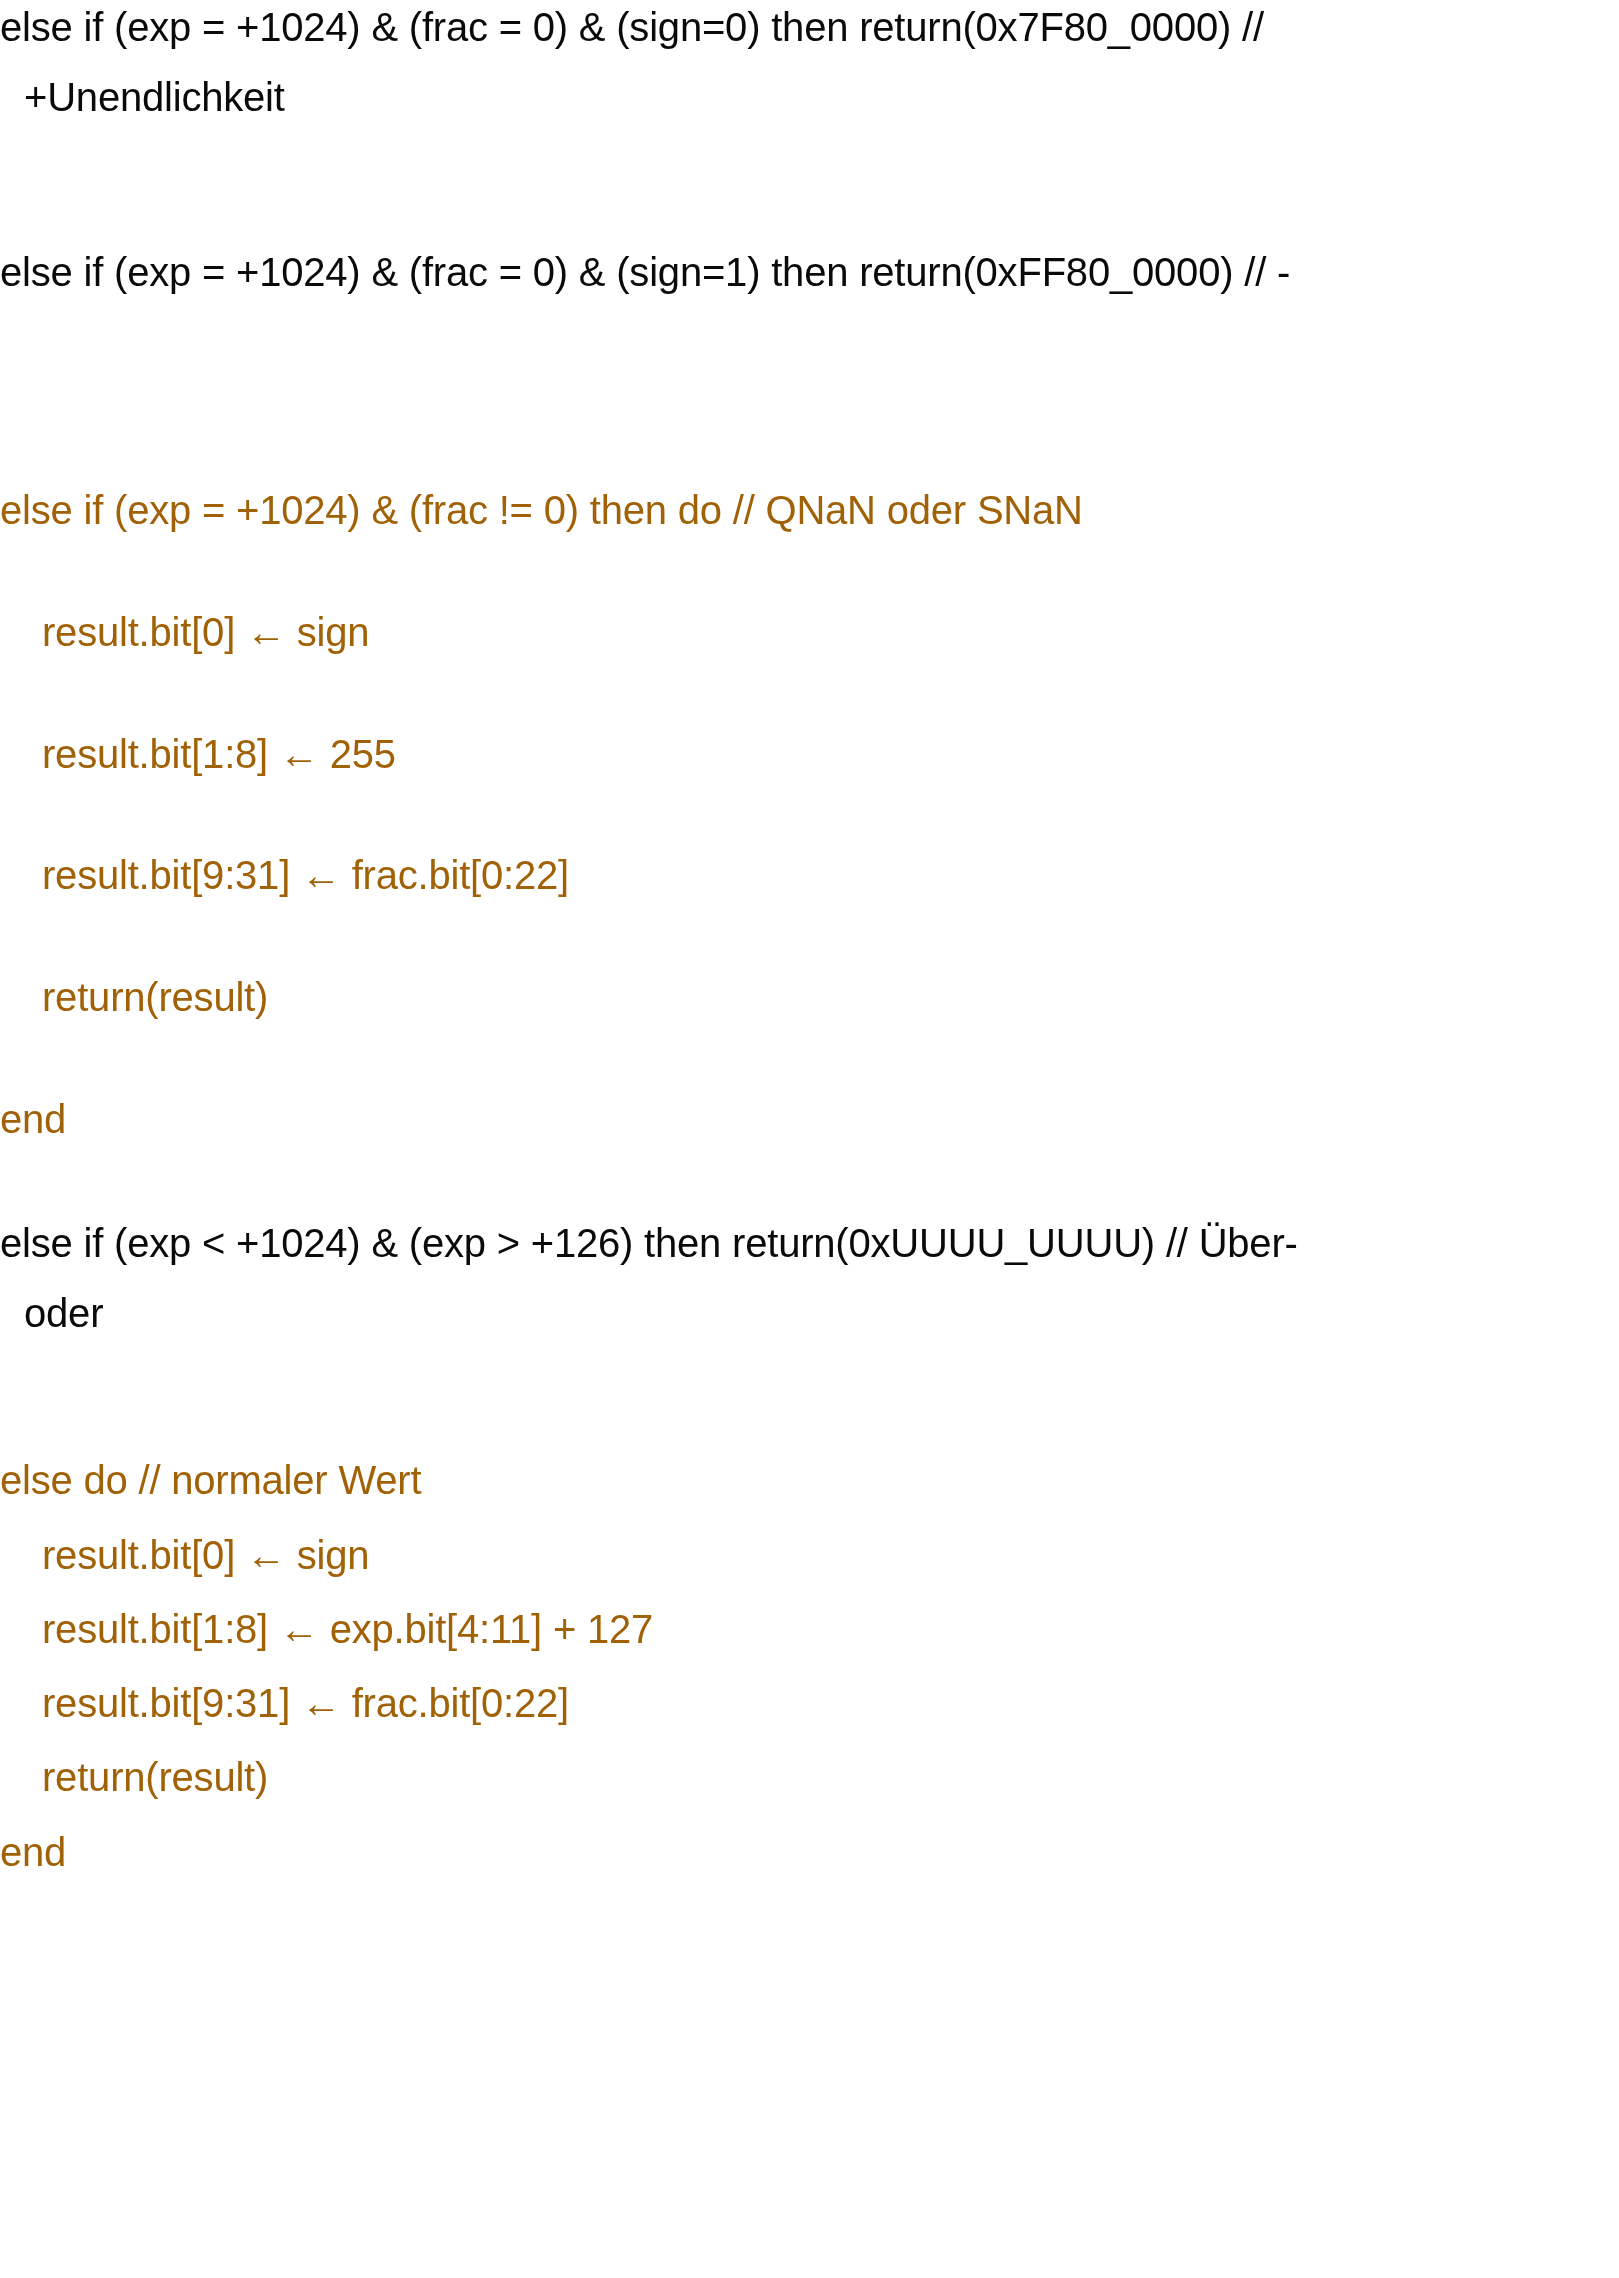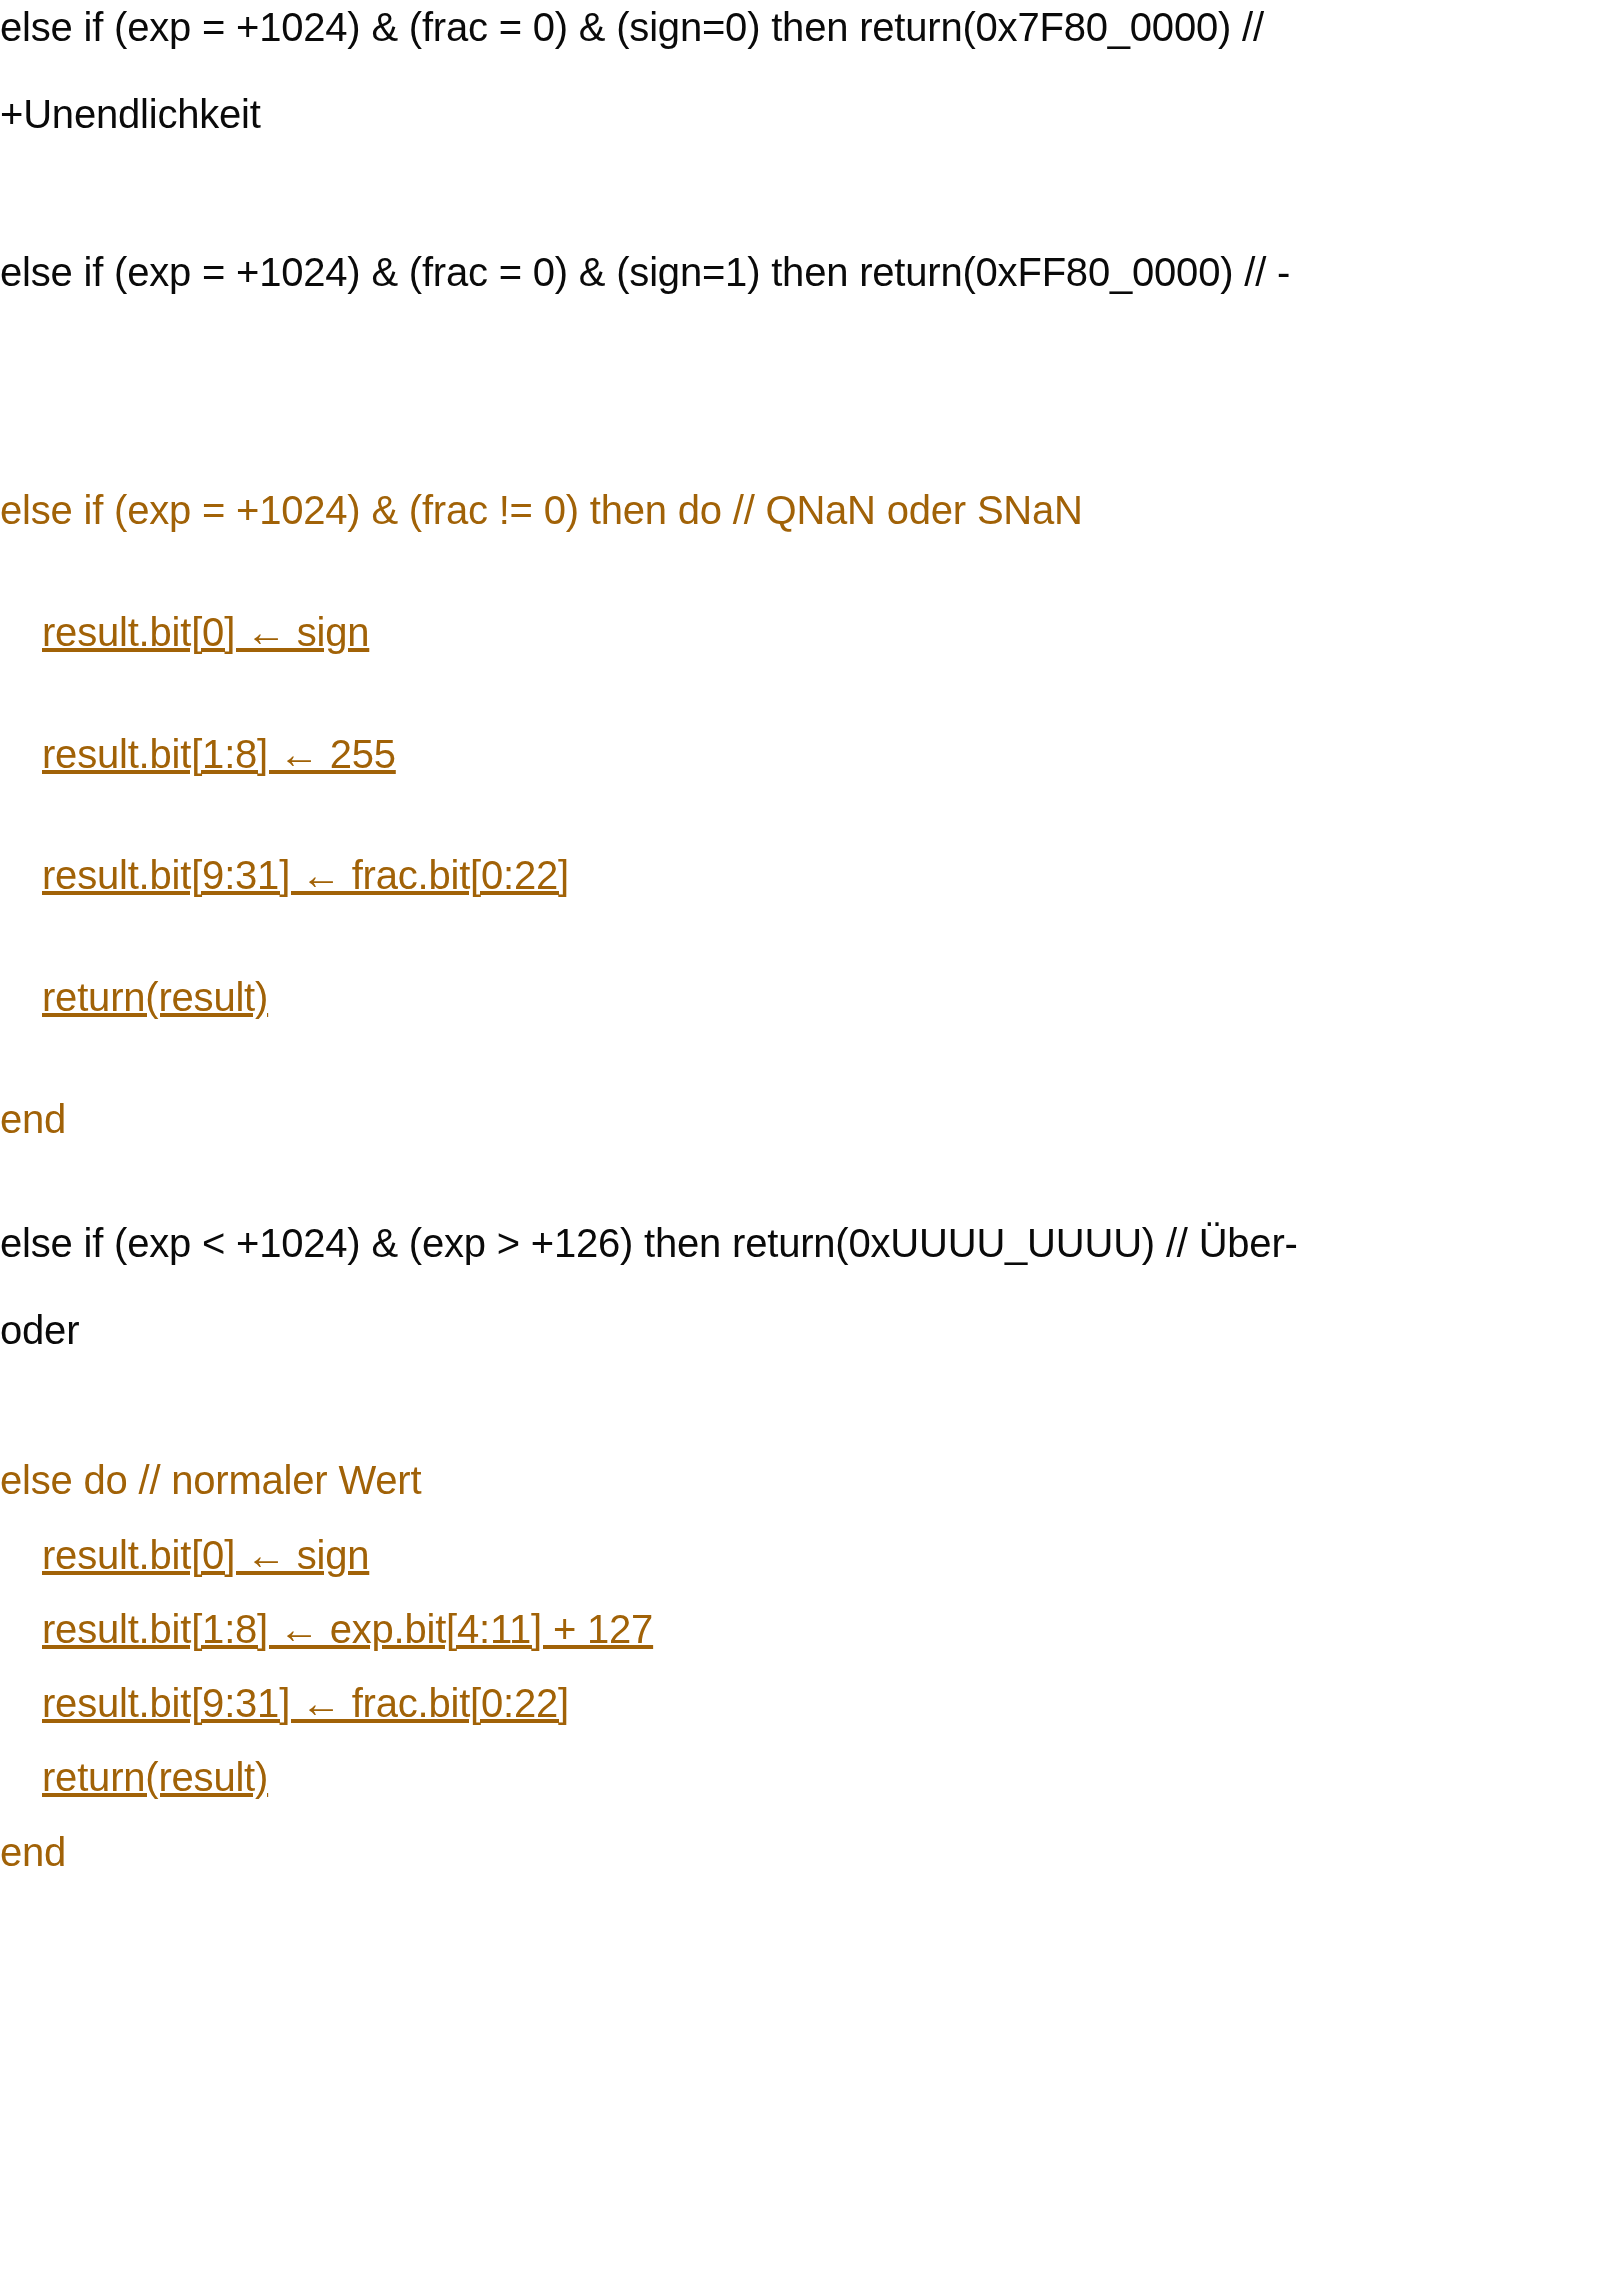--- a/index.html
+++ b/index.html
@@ -43,23 +43,24 @@
     line-height: 59px;
     letter-spacing: -0.2px;
     color: #0a0a0a;
     width: 1620px;
   }
   .para .row {
     white-space: pre;
     display: block;
   }
   .para .row.second {
-    margin-top: 28px;
+    margin-top: 11px;
+    padding-left: 24px;
   }
-  .indent1 { padding-left: 42px; text-decoration: underline; }
+  .indent1 { padding-left: 42px; }
 
   
   .speck {
     position: absolute;
     width: 5px;
     height: 5px;
     background: #1a1a1a;
     border-radius: 50%;
     opacity: 0.85;
   }

